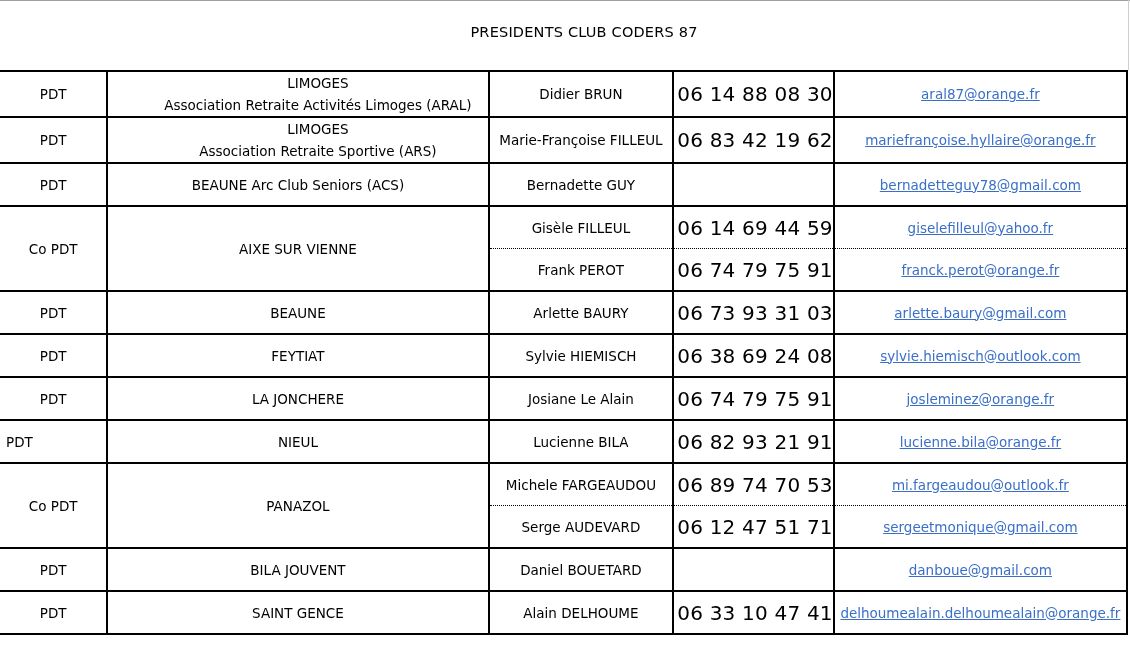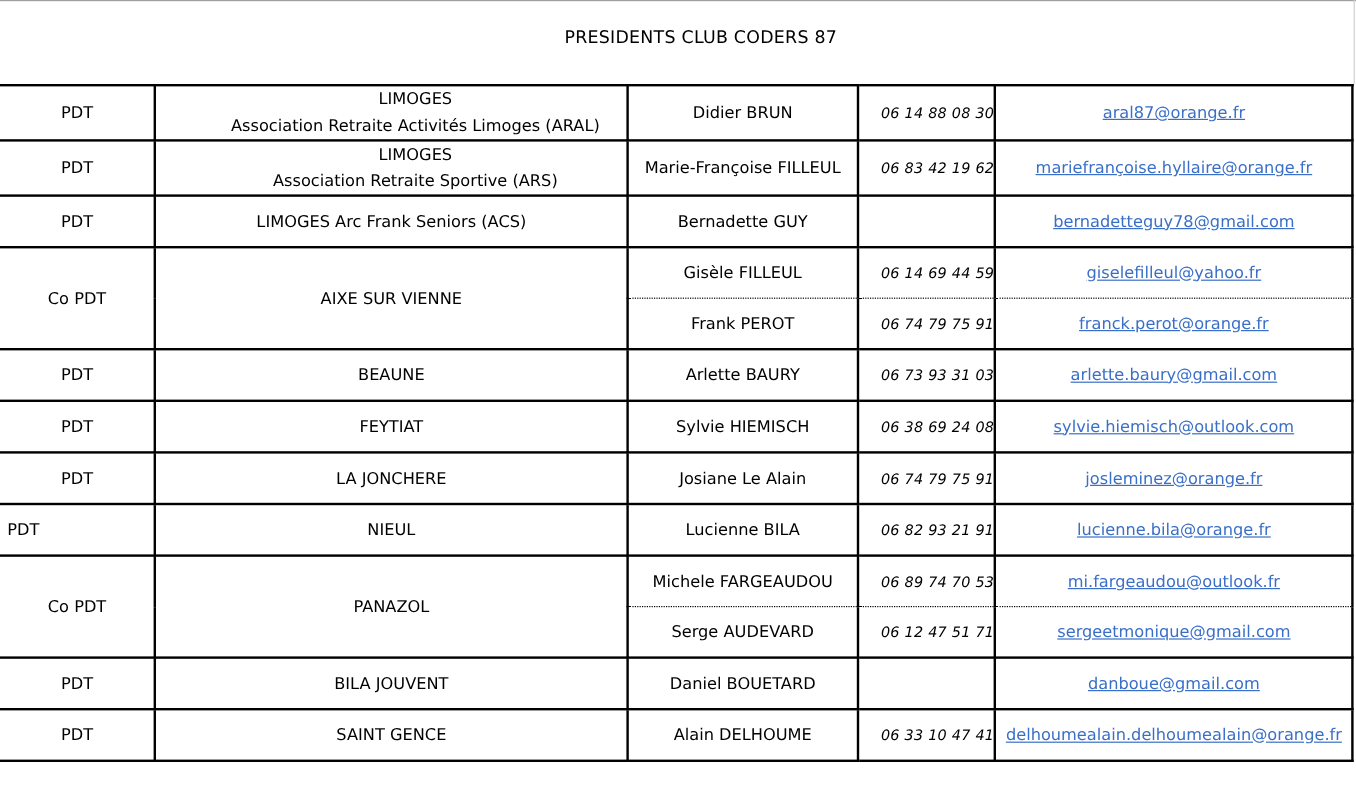--- a/index.html
+++ b/index.html
@@ -17,21 +17,21 @@
     position: absolute; left: -2px; top: 70px;
     border-collapse: collapse; table-layout: fixed;
   }
   td {
     border: 2px solid #000; text-align: center; vertical-align: middle;
     font-size: 13.5px; padding: 0; height: 41px; white-space: nowrap; overflow: hidden;
   }
   td.role { width: 125px; }
   td.club { width: 393px; }
   td.name { width: 191px; margin-top: 16px; }
-  td.phone { width: 110px; text-align: right; padding-left: 3px; font-size: 12px; letter-spacing: 0.2px; font-style: italic; }
+  td.phone { width: 110px; text-align: left; padding-left: 3px; font-size: 20px; letter-spacing: 0.2px; }
   td.email { width: 296px; }
   td.left { text-align: left; padding-left: 6px; }
   td.dotbot { border-bottom: 1px dotted #000; }
   td.dottop { border-top: 1px dotted #000; }
   .sub { display: block; line-height: 22px; padding-left: 40px; }
   a.mail { color: #3a6fc8; text-decoration: underline; font-size: 13.5px; }
 </style>
 </head>
 <body>
 
@@ -60,21 +60,21 @@
       <span class="sub">LIMOGES</span>
       <span class="sub">Association Retraite Sportive (ARS)</span>
     </td>
     <td class="name">Marie-Françoise FILLEUL</td>
     <td class="phone">06 83 42 19 62</td>
     <td class="email"><a class="mail">mariefrançoise.hyllaire@orange.fr</a></td>
   </tr>
 
   <tr>
     <td class="role">PDT</td>
-    <td class="club">LIMOGES Arc Frank Seniors (ACS)</td>
+    <td class="club">BEAUNE Arc Club Seniors (ACS)</td>
     <td class="name">Bernadette GUY</td>
     <td class="phone"></td>
     <td class="email"><a class="mail"> bernadetteguy78@gmail.com</a></td>
   </tr>
 
   <tr>
     <td class="role" rowspan="2">Co PDT</td>
     <td class="club" rowspan="2">AIXE SUR VIENNE</td>
     <td class="name dotbot">Gisèle FILLEUL</td>
     <td class="phone dotbot">06 14 69 44 59</td>

